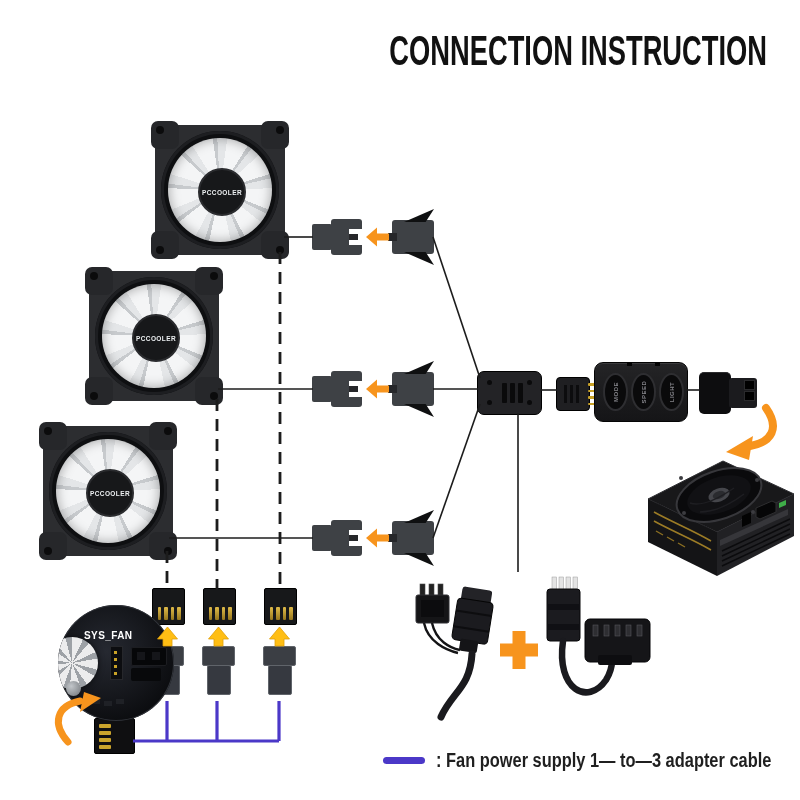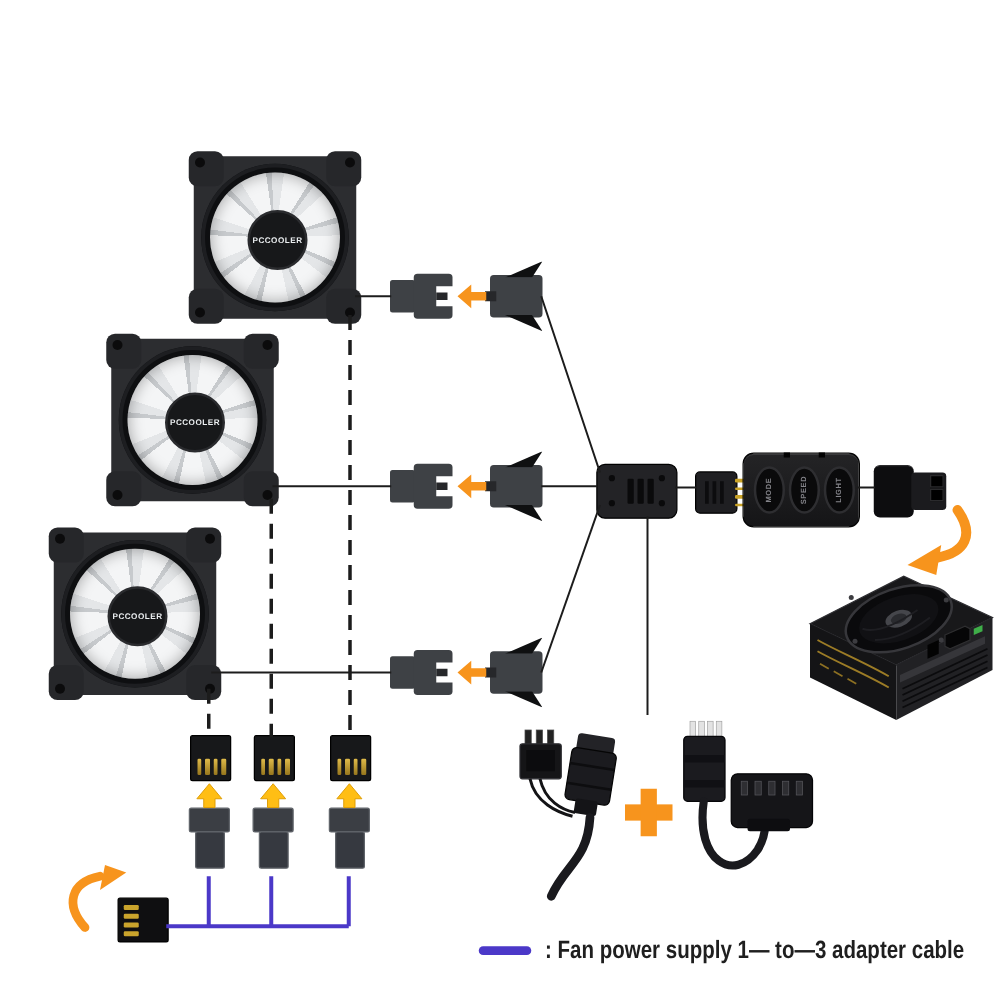--- a/index.html
+++ b/index.html
@@ -108,20 +108,23 @@
   .legend-text{display:inline-block;font-size:20px;font-weight:700;color:#1f1f1f;white-space:nowrap;
                transform:scaleX(.82);transform-origin:0 50%;}
 
   svg.overlay{position:absolute;left:0;top:0;pointer-events:none;}
 </style>
 </head>
 <body>
 
 <div class="canvas">
 
+  <div class="title-wrap">
+    <span class="title-text">CONNECTION INSTRUCTION</span>
+  </div>
 
   <div class="fan" style="left:152px;top:122px;">
     <div class="fan-frame"></div>
     <div class="pad tl">
         <div class="hole"></div>
       </div>
     <div class="pad tr">
         <div class="hole"></div>
       </div>
     <div class="pad bl">
@@ -283,20 +286,39 @@
       <div class="tplug-bot"></div>
   </div>
 
   <div class="powerbox">
     <div class="pbar" style="top:5px;"></div>
       <div class="pbar" style="top:12px;"></div>
     <div class="pbar" style="top:19px;"></div>
       <div class="pbar" style="top:26px;"></div>
   </div>
 
+  <div class="mobo">
+    <div class="mobo-fan"></div>
+    <span class="mobo-label">SYS_FAN</span>
+    <div class="mobo-header">
+      <div class="mobo-hpin" style="top:4px;"></div>
+        <div class="mobo-hpin" style="top:11px;"></div>
+      <div class="mobo-hpin" style="top:18px;"></div>
+        <div class="mobo-hpin" style="top:25px;"></div>
+    </div>
+    <div class="mobo-block1">
+      <div class="mobo-notch" style="left:5px;"></div>
+        <div class="mobo-notch" style="left:20px;"></div>
+    </div>
+    <div class="mobo-block2"></div>
+    <div class="mobo-cap"></div>
+    <div class="mobo-chip" style="left:34px;top:94px;"></div>
+    <div class="mobo-chip" style="left:46px;top:96px;"></div>
+    <div class="mobo-chip" style="left:58px;top:94px;"></div>
+  </div>
 
   <div class="legend">
     <div class="legend-swatch"></div>
     <span class="legend-text">: Fan power supply 1— to—3 adapter cable</span>
   </div>
 
   <svg class="overlay" width="800" height="800" viewBox="0 0 800 800">
 
     <g stroke="#1c1c1c" stroke-width="1.6" fill="none">
       <line x1="284" y1="237" x2="313" y2="237"></line>

